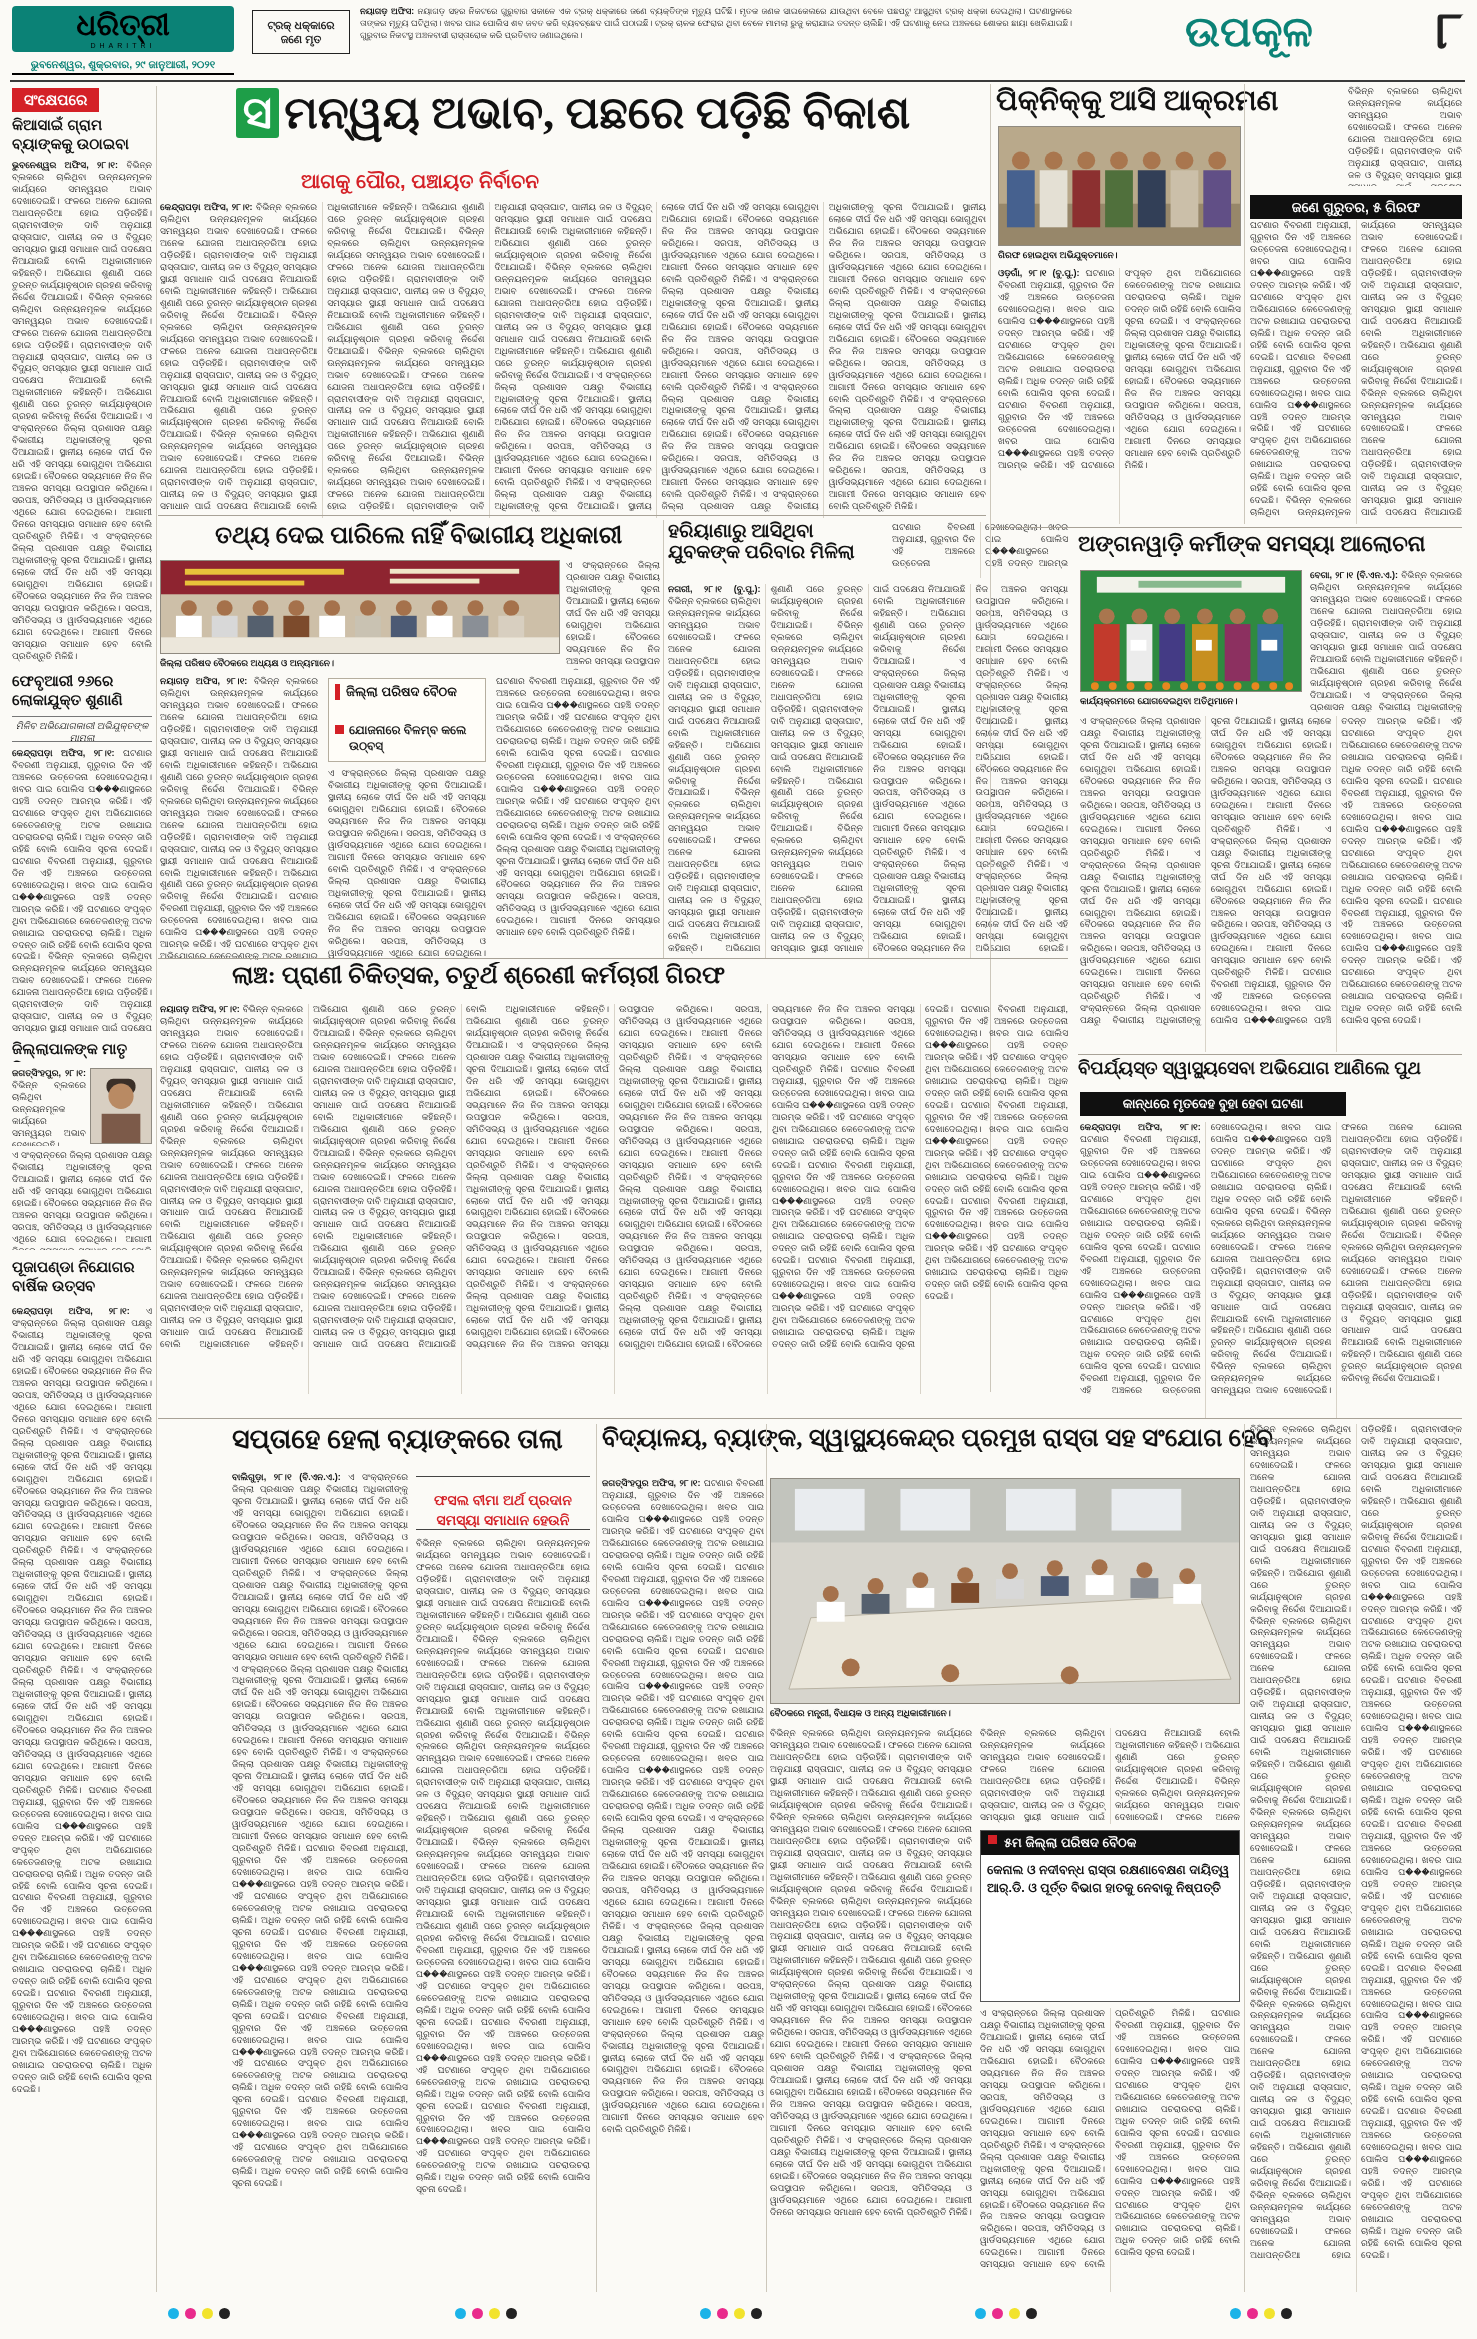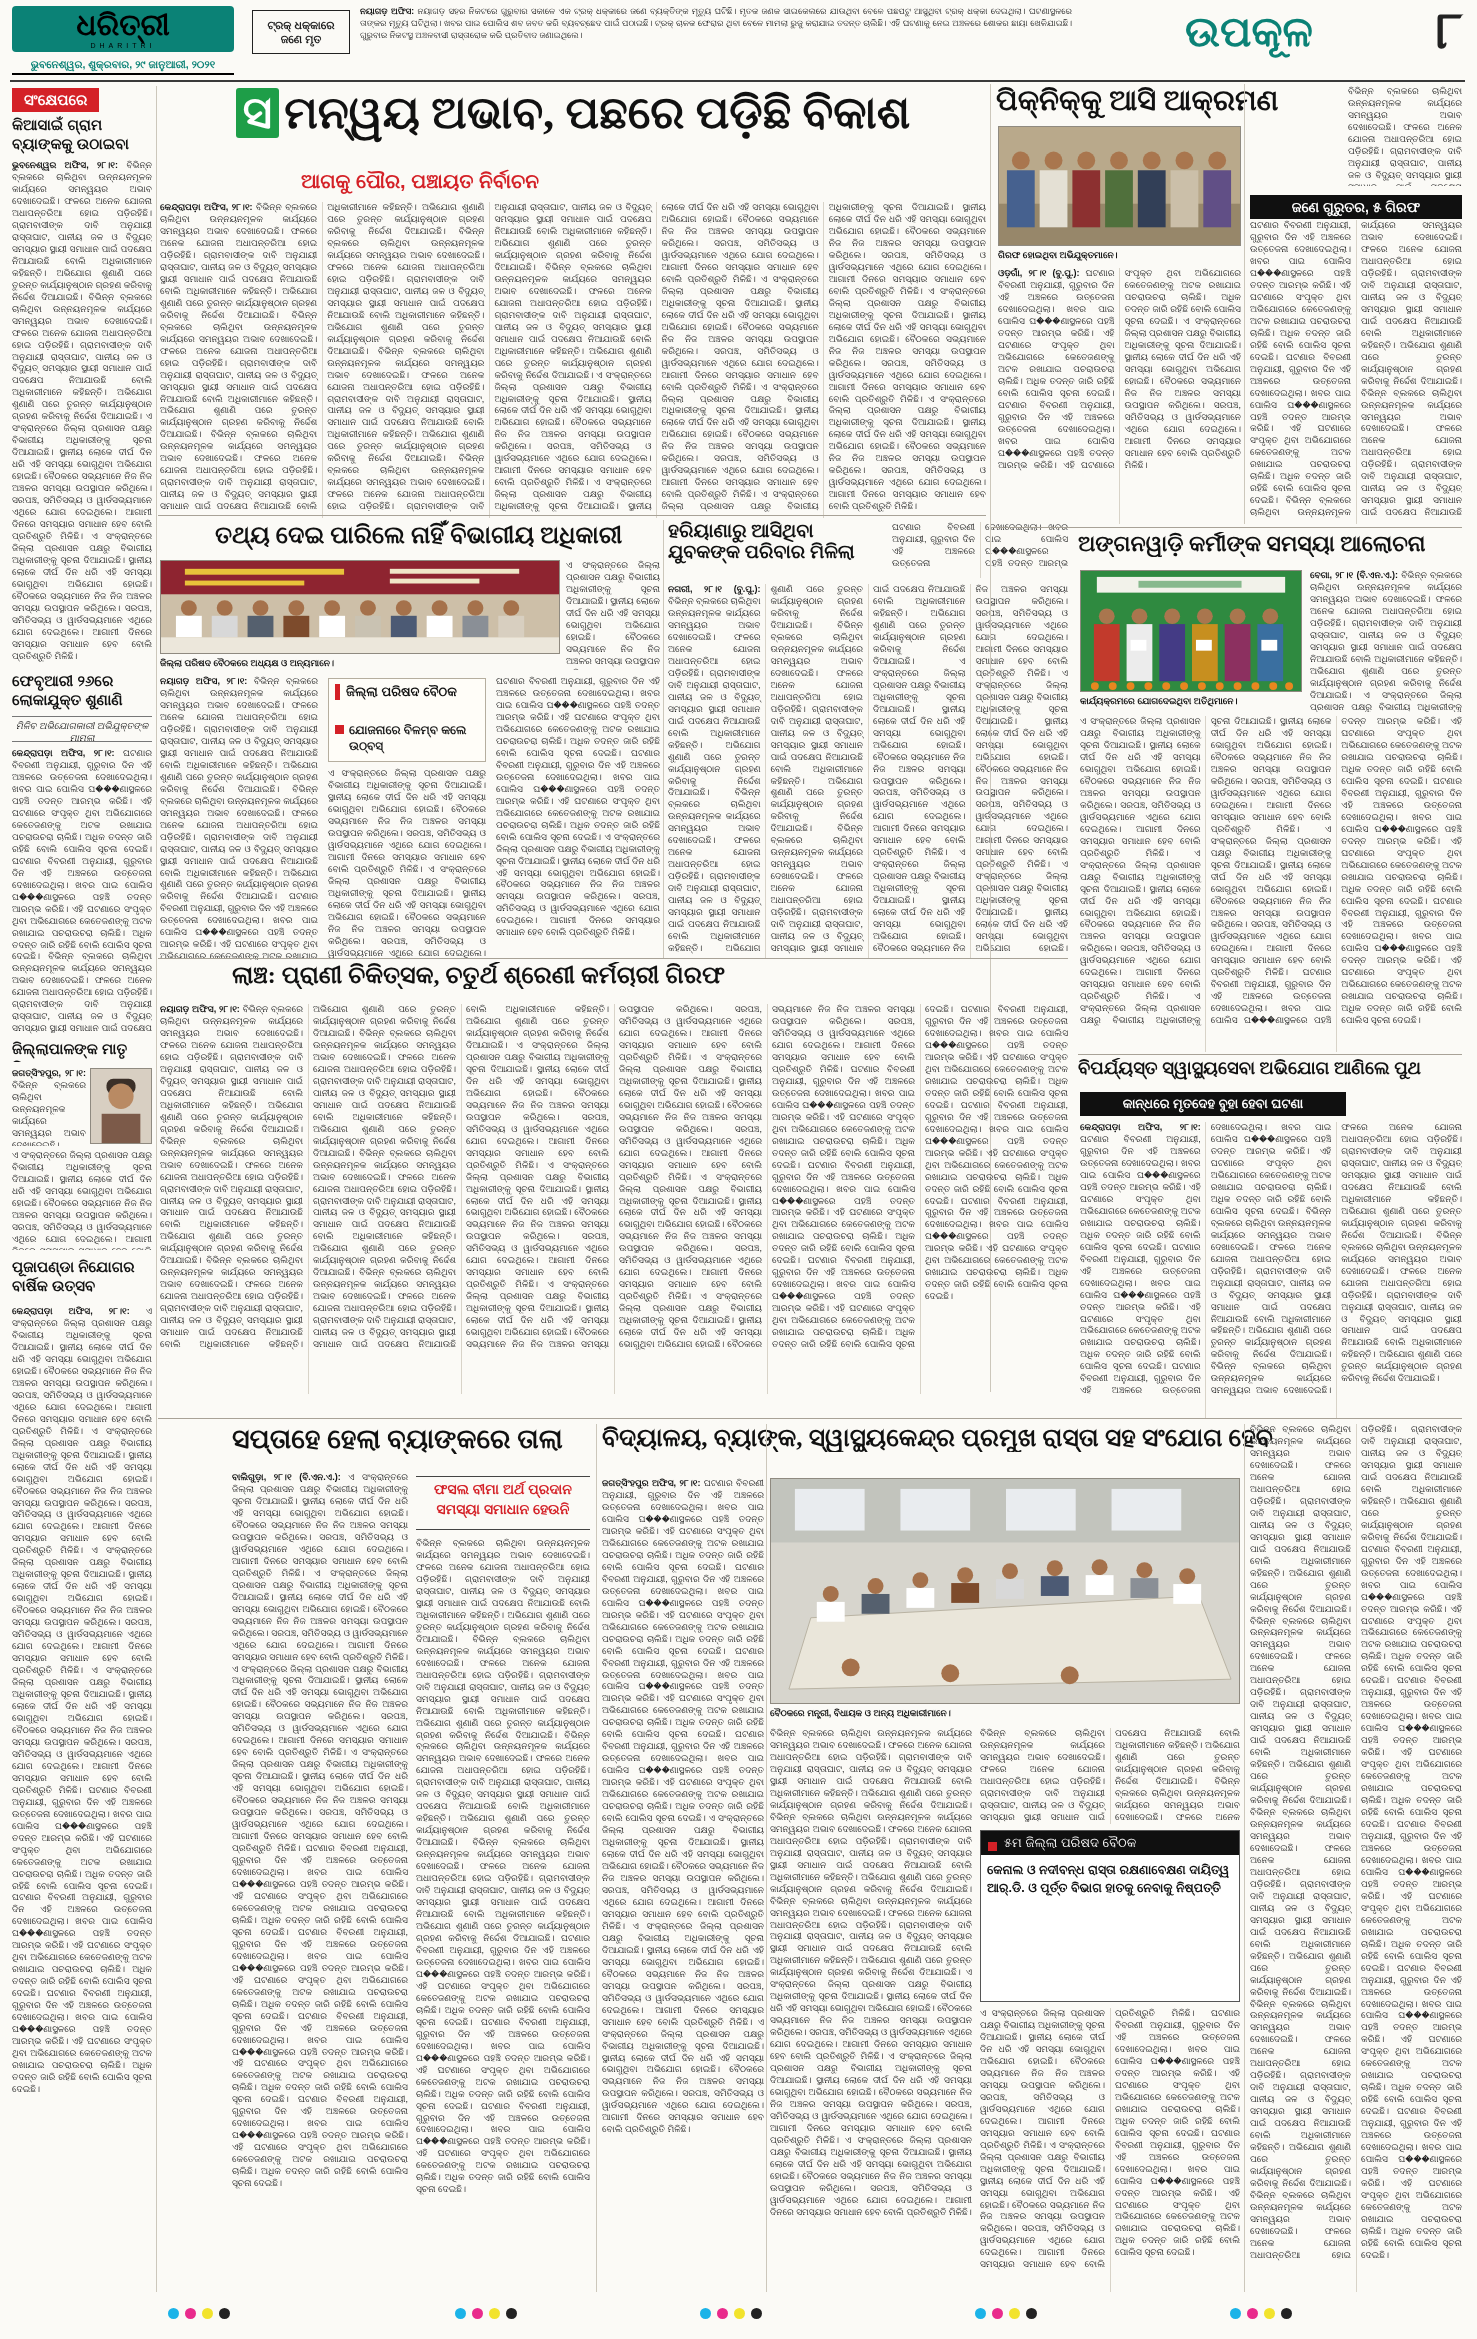--- a/index.html
+++ b/index.html
@@ -36,26 +36,26 @@
   .brief-head{font-weight:bold;font-size:15px;line-height:1.25;color:#111;overflow:hidden}
   .strap-box{font-style:italic;font-size:9.5px;text-align:center;border-top:1px solid #777;
              border-bottom:1px solid #777;padding:3px 1px;overflow:hidden}
   .blackbox{position:absolute;background:#101010;color:#fff;font-weight:bold;display:flex;
             align-items:center;justify-content:center;text-align:center;overflow:hidden}
   .newsbox{position:absolute;border:1px solid #b5ae9f;background:#fffdf8;padding:5px 6px;overflow:hidden}
   .newsbox-title{font-weight:bold;font-size:13px;border-left:5px solid #d42127;padding-left:6px;color:#111}
   .newsbox-line{display:flex;gap:5px;font-weight:bold;font-size:12px;margin-top:23px;line-height:1.3}
   .bullet{width:9px;height:9px;background:#d42127;flex:none;margin-top:2px}
   .tagbox{position:absolute;border:1px solid #555;background:#fff;overflow:hidden}
-  .tagbox-title{background:#101010;color:#fff;font-weight:normal;font-size:13px;padding:4px 7px;
-                display:flex;align-items:flex-end;gap:7px}
+  .tagbox-title{background:#101010;color:#fff;font-weight:bold;font-size:13px;padding:4px 7px;
+                display:flex;align-items:flex-start;gap:7px}
   .tagbox-sq{width:9px;height:9px;background:#d42127;flex:none}
   .tagbox-body{font-weight:bold;font-size:12.5px;line-height:1.4;padding:7px 6px;color:#111}
   .strap{position:absolute;color:#d42127;font-weight:bold;font-size:14px;text-align:center;
-         border-top:1.5px solid #444;border-bottom:1.5px solid #444;padding:2px 2px;line-height:1.45;overflow:hidden}
+         border-top:1.5px solid #444;border-bottom:1.5px solid #444;padding:13px 2px;line-height:1.45;overflow:hidden}
   .lead-initial{background:#1e9e48;color:#fff;padding:0 7px;border-radius:3px;margin-right:5px}
   .regs{position:absolute;top:2308px;display:flex;gap:6px}
   .dot{width:11px;height:11px;border-radius:50%}
   .c-c{background:#1bb3e8}.c-m{background:#e92a8c}.c-y{background:#f2e32c}.c-k{background:#222}
 </style>
 </head>
 <body>
 
 <div class="page">
 

